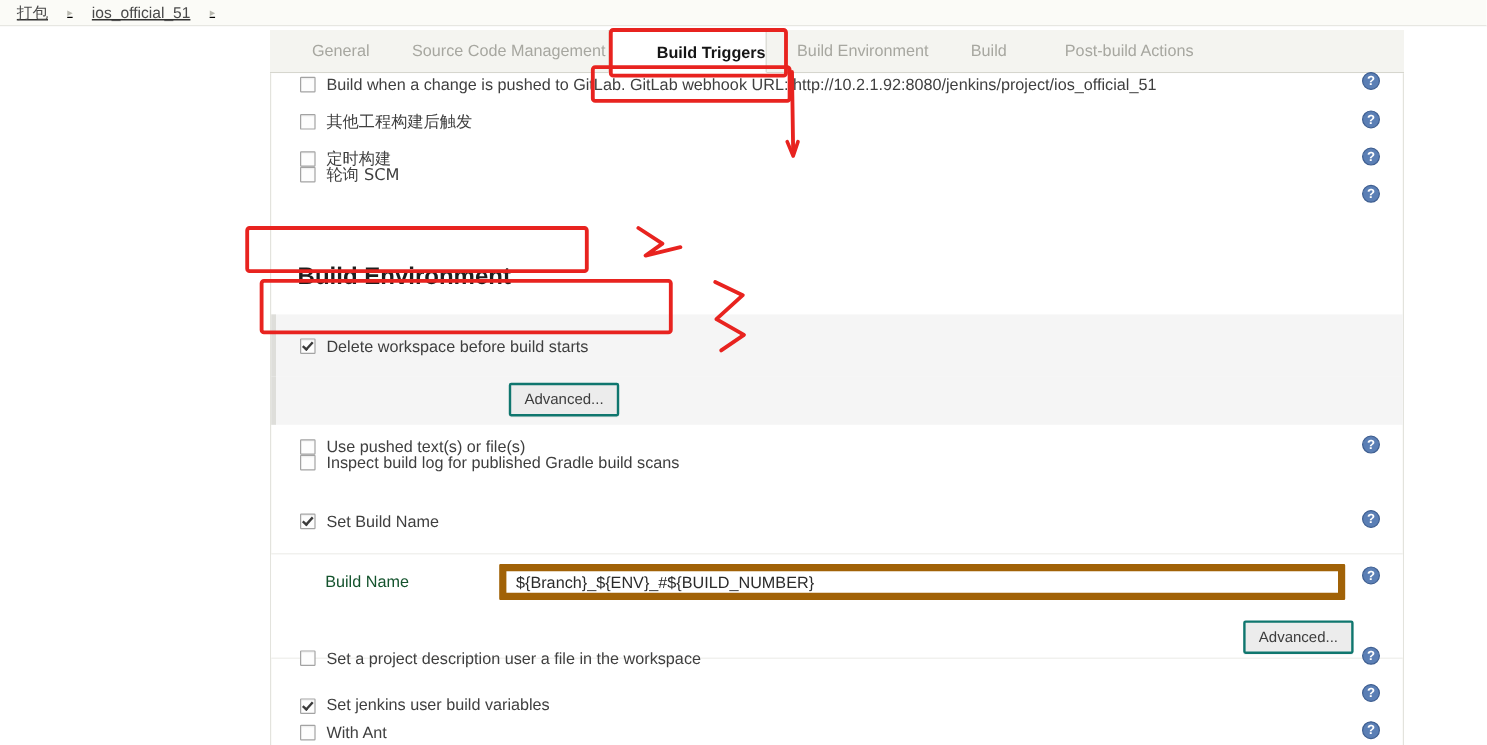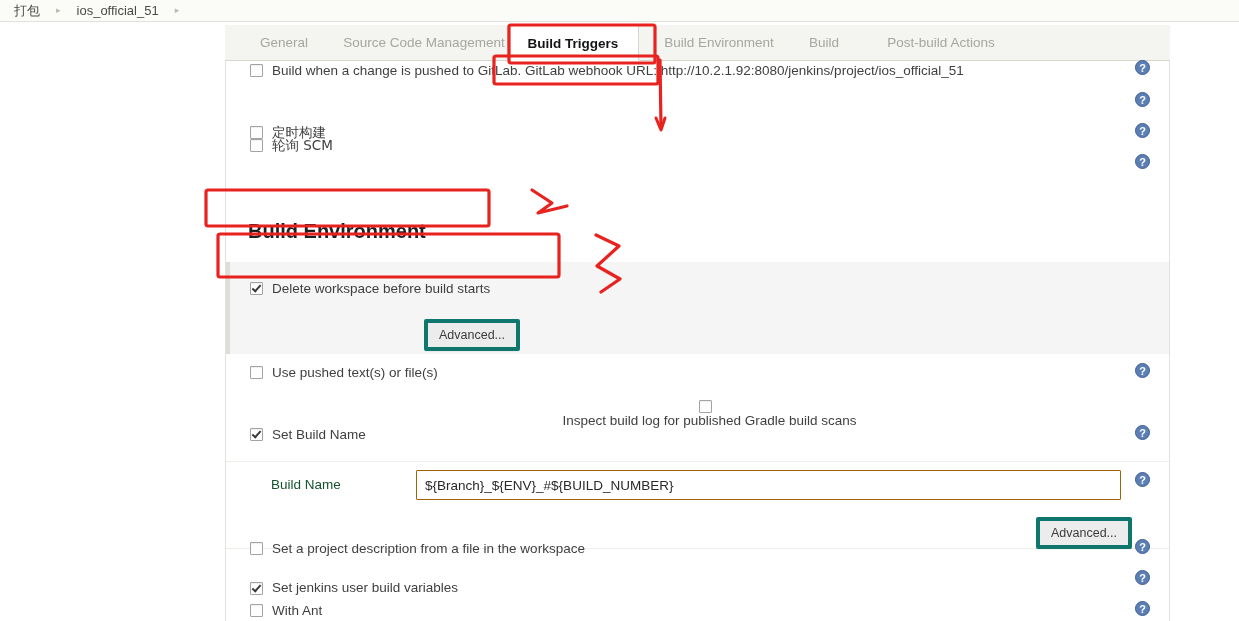--- a/index.html
+++ b/index.html
@@ -20,20 +20,21 @@
   .breadcrumb-bar {
     position: absolute;
     left: 0; top: 0;
     width: 1239px; height: 22px;
     background: #fbfbf7;
     border-bottom: 1px solid #e2e2dc;
     display: flex;
     align-items: center;
     padding-left: 14px;
     box-sizing: border-box;
+    text-decoration: underline;
   }
   .crumb {
     font-size: 13px;
     color: #4a4a4a;
     white-space: nowrap;
   }
   .crumb-sep {
     color: #b9b9b0;
     font-size: 9px;
     margin: 0 16px;
@@ -69,20 +70,21 @@
     box-sizing: border-box;
   }
   .tab.active {
     color: #151515;
     font-weight: bold;
     background: #ffffff;
     border-left: 1px solid #d6d6ce;
     border-right: 1px solid #d6d6ce;
     border-top: 1px solid #d6d6ce;
     border-bottom: 1px solid #ffffff;
+    text-align: right;
   }
 
   
   .form-panel {
     position: absolute;
     left: 225px; top: 39px;
     width: 945px; height: 560px;
     background: #ffffff;
     border-left: 1px solid #e3e3dd;
     border-right: 1px solid #e3e3dd;
@@ -160,21 +162,21 @@
     font-weight: bold;
     line-height: 14px;
     text-align: center;
     box-sizing: border-box;
   }
 
   
   .adv-btn {
     position: absolute;
     background: #ececec;
-    border: 4px solid #0f766e;
+    border: 2px solid #0f766e;
     border-radius: 2px;
     font-size: 12.5px;
     color: #3c3c3c;
     padding: 5px 11px;
     white-space: nowrap;
     box-shadow: 0 1px 0 rgba(0,0,0,0.04);
   }
 
   
   .bn-block {
@@ -189,21 +191,21 @@
   .bn-label {
     position: absolute;
     left: 45px; top: 15px;
     font-size: 13.5px;
     color: #14532d;
   }
   .bn-input {
     position: absolute;
     left: 190px; top: 8px;
     width: 705px; height: 30px;
-    border: 1px solid #a16207;
+    border: 6px solid #a16207;
     background: #ffffff;
     font-size: 13.5px;
     color: #2a2a2a;
     padding: 0 8px;
     box-sizing: border-box;
     font-family: "Liberation Sans", sans-serif;
     border-radius: 1px;
   }
 
   
@@ -238,20 +240,24 @@
     </div>
 
     <div class="form-panel">
 
       <div class="row cb-row" style="top:-6px;">
         <span class="chk"></span>
         <span class="cb-label">Build when a change is pushed to GitLab. GitLab webhook URL: http://10.2.1.92:8080/jenkins/project/ios_official_51</span>
       </div>
       <div class="help-icon" style="left:909px; top:-1px;">?</div>
 
+      <div class="row cb-row" style="top:25px;">
+        <span class="chk"></span>
+        <span class="cb-label cjk">其他工程构建后触发</span>
+      </div>
       <div class="help-icon" style="left:909px; top:31px;">?</div>
 
       <div class="row cb-row" style="top:56px;">
         <span class="chk"></span>
         <span class="cb-label cjk">定时构建</span>
       </div>
       <div class="help-icon" style="left:909px; top:62px;">?</div>
 
       <div class="row cb-row" style="top:69px;">
         <span class="chk"></span>
@@ -267,41 +273,41 @@
       </div>
       <div class="row" style="top:253px; height:40px; background:#f5f5f5; border-left:4px solid #dededa;"></div>
       <div class="adv-btn" style="left:198px; top:258px;">Advanced...</div>
 
       <div class="row cb-row" style="top:296px;">
         <span class="chk"></span>
         <span class="cb-label">Use pushed text(s) or file(s)</span>
       </div>
       <div class="help-icon" style="left:909px; top:302px;">?</div>
 
-      <div class="row cb-row" style="top:339px;flex-direction:column;">
+      <div class="row cb-row" style="top:309px;">
         <span class="chk"></span>
         <span class="cb-label">Inspect build log for published Gradle build scans</span>
       </div>
 
       <div class="row cb-row" style="top:358px;">
         <span class="chk checked"></span>
         <span class="cb-label">Set Build Name</span>
       </div>
       <div class="help-icon" style="left:909px; top:364px;">?</div>
 
       <div class="bn-block">
         <span class="bn-label">Build Name</span>
         <input class="bn-input" type="text" value="${Branch}_${ENV}_#${BUILD_NUMBER}" style="">
         <div class="adv-btn" style="left:810px; top:55px;">Advanced...</div>
       </div>
       <div class="help-icon" style="left:909px; top:411px;">?</div>
 
       <div class="row cb-row" style="top:472px;">
         <span class="chk"></span>
-        <span class="cb-label">Set a project description from a file in the workspace</span>
+        <span class="cb-label">Set a project description user a file in the workspace</span>
       </div>
       <div class="help-icon" style="left:909px; top:478px;">?</div>
 
       <div class="row cb-row" style="top:503px;align-items:flex-end;">
         <span class="chk checked"></span>
         <span class="cb-label">Set jenkins user build variables</span>
       </div>
       <div class="help-icon" style="left:909px; top:509px;">?</div>
 
       <div class="row cb-row" style="top:534px;">

